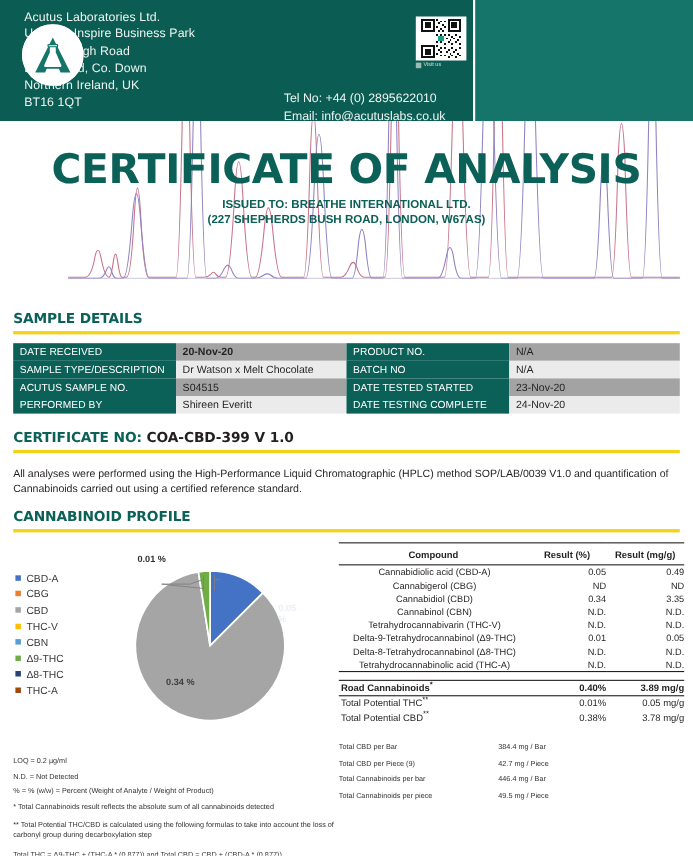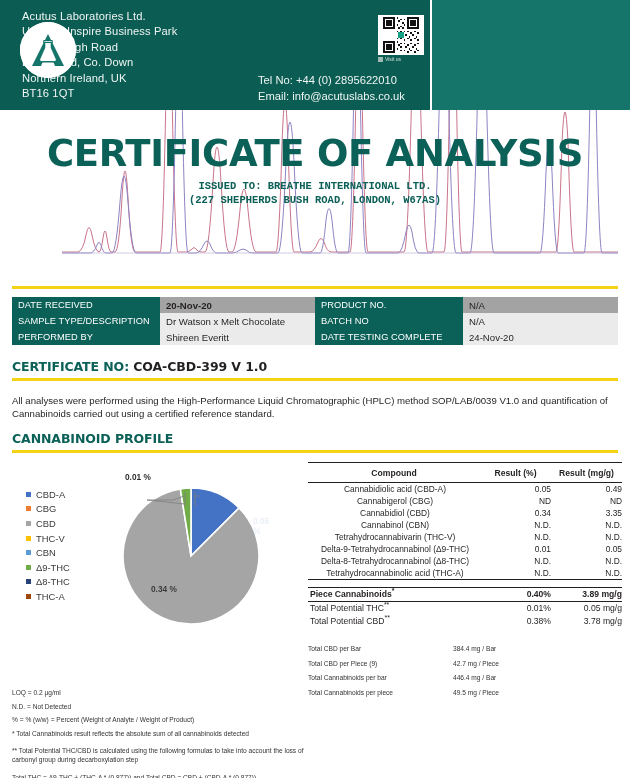--- a/index.html
+++ b/index.html
@@ -21,21 +21,21 @@
   .header-right {
     position: absolute; left: 432px; top: 0; width: 198px; height: 110px;
     background: #15756a;
   }
   .addr {
     position: absolute; left: 22px; top: 9px;
     color: #eef5f3; font-size: 11.2px; line-height: 15.4px;
     letter-spacing: .1px;
   }
   .contact {
-    position: absolute; left: 258px; top: 73px;
+    position: absolute; left: 258px; top: 83px;
     color: #eef5f3; font-size: 11.2px; line-height: 15.6px;
   }
   
   .qr-wrap { position: absolute; left: 378px; top: 15px; width: 46px; }
   .qr { width: 46px; height: 40px; background: #fff; padding: 2px; }
   .qr svg { display: block; }
   .qr-cap {
     margin-top: 1px; font-size: 5px; color: #cfe0dc;
     display: flex; align-items: center; gap: 2px;
   }
@@ -59,21 +59,21 @@
   
   .title-band { position: relative; height: 172px; width: 630px; background: #ffffff; overflow: hidden; }
   .chrom { position: absolute; left: 0; top: -8px; width: 630px; height: 168px; }
   .title-txt { position: absolute; left: 0; top: 22px; width: 630px; text-align: center; }
   .title-main {
     font-size: 37px; font-weight: bold; color: #0b6057;
     letter-spacing: -.3px; font-family: "DejaVu Sans", sans-serif;
   }
   .title-sub {
     margin-top: 5px; font-size: 10.5px; font-weight: bold; color: #0b6057;
-    line-height: 13.5px; font-family: Liberation Mono, monospace;
+    line-height: 13.5px; font-family: Liberation Sans, sans-serif;
   }
 
   
   .sec { margin: 0 12px; }
   .sec-title {
     font-size: 12.5px; font-weight: bold; color: #0b6057;
     font-family: "DejaVu Sans", sans-serif; letter-spacing: -.1px;
   }
   .sec-title .cert-no { color: #231f20; }
   .rule { height: 3px; background: #f4d317; margin-top: 4px; }
@@ -90,21 +90,21 @@
   .sample-tbl tr.even td.val { background: #ebebeb; }
   .sample-tbl td.val.bold { font-weight: bold; }
 
   .method {
     margin: 13px 12px 0 12px; font-size: 9.6px; line-height: 13px; color: #231f20;
   }
 
   
   .body-row { position: relative; margin-top: 7px; height: 240px; }
   .chart-area { position: absolute; left: 8px; top: 0; width: 300px; height: 175px; }
-  .legend { position: absolute; left: 18px; top: 27px; }
+  .legend { position: absolute; left: 6px; top: 27px; }
   .legend-item { display: flex; align-items: center; height: 14.6px; font-size: 9.4px; color: #3a3a3a; }
   .legend-item .sw { width: 5px; height: 5px; margin-right: 5px; flex: none; }
   .pie-wrap { position: absolute; left: 103px; top: 14px; width: 160px; height: 158px; }
   .pie-label { position: absolute; font-size: 8.3px; font-weight: bold; color: #3f3f3f; }
   .pie-label.out { color: #2f2f2f; }
   .pie-label.on-blue { color: #e9eef7; padding-left: 44px; }
 
   .results { position: absolute; left: 308px; top: 2px; width: 314px; }
   .res-tbl { width: 314px; border-collapse: collapse; }
   .res-tbl th, .res-tbl td { font-size: 8.4px; color: #231f20; padding: 0; }
@@ -287,37 +287,44 @@
     <div class="title-txt">
       <div class="title-main">CERTIFICATE OF ANALYSIS</div>
       <div class="title-sub">
         <div>ISSUED TO: BREATHE INTERNATIONAL LTD.</div>
         <div>(227 SHEPHERDS BUSH ROAD, LONDON, W67AS)</div>
       </div>
     </div>
   </div>
 
   <div class="sec">
+    <div class="sec-title">SAMPLE DETAILS</div>
     <div class="rule"></div>
   </div>
 
   <table class="sample-tbl">
     <tbody>
       <tr class="odd">
         <td class="lab">DATE RECEIVED</td>
         <td class="val bold">20-Nov-20</td>
         <td class="lab">PRODUCT NO.</td>
         <td class="val">N/A</td>
       </tr>
       <tr class="even">
         <td class="lab">SAMPLE TYPE/DESCRIPTION</td>
         <td class="val">Dr Watson x Melt Chocolate</td>
         <td class="lab">BATCH NO</td>
         <td class="val">N/A</td>
       </tr>
+      <tr class="odd">
+        <td class="lab">ACUTUS SAMPLE NO.</td>
+        <td class="val">S04515</td>
+        <td class="lab">DATE TESTED STARTED</td>
+        <td class="val">23-Nov-20</td>
+      </tr>
       <tr class="even">
         <td class="lab">PERFORMED BY</td>
         <td class="val">Shireen Everitt</td>
         <td class="lab">DATE TESTING COMPLETE</td>
         <td class="val">24-Nov-20</td>
       </tr>
     </tbody>
   </table>
 
   <div class="sec" style="margin-top:14px;">
@@ -443,21 +450,21 @@
             <td class="name">Tetrahydrocannabinolic acid (THC-A)</td>
             <td class="num">N.D.</td>
             <td class="num">N.D.</td>
           </tr>
         </tbody>
       </table>
 
       <table class="tot-tbl">
         <tbody>
           <tr class="main top">
-            <td class="name"><span>Piece Cannabinoids</span><sup>*</sup></td>
+            <td class="name"><span>Road Cannabinoids</span><sup>*</sup></td>
             <td class="num">0.40%</td>
             <td class="num">3.89 mg/g</td>
           </tr>
           <tr>
             <td class="name"><span>Total Potential THC</span><sup>**</sup></td>
             <td class="num">0.01%</td>
             <td class="num">0.05 mg/g</td>
           </tr>
           <tr class="last">
             <td class="name"><span>Total Potential CBD</span><sup>**</sup></td>

